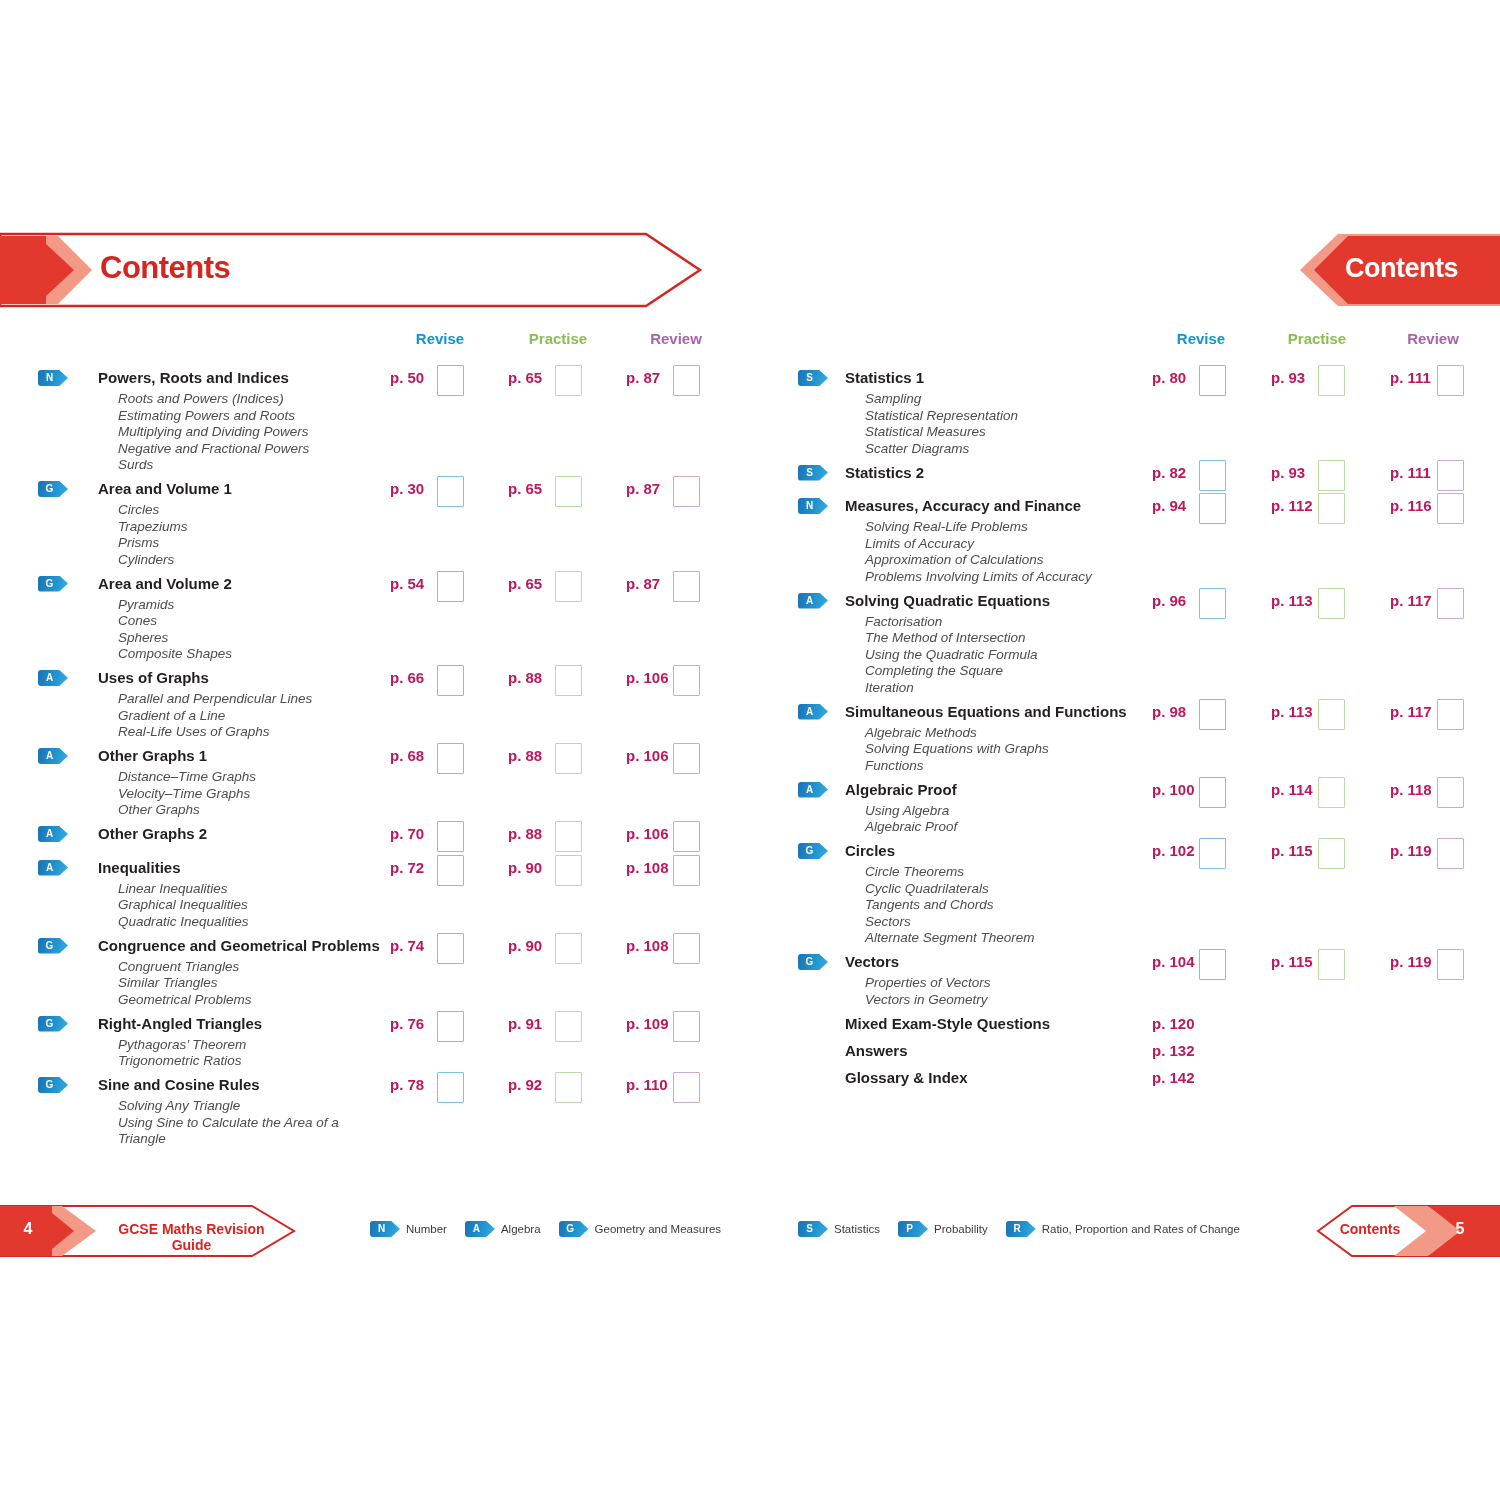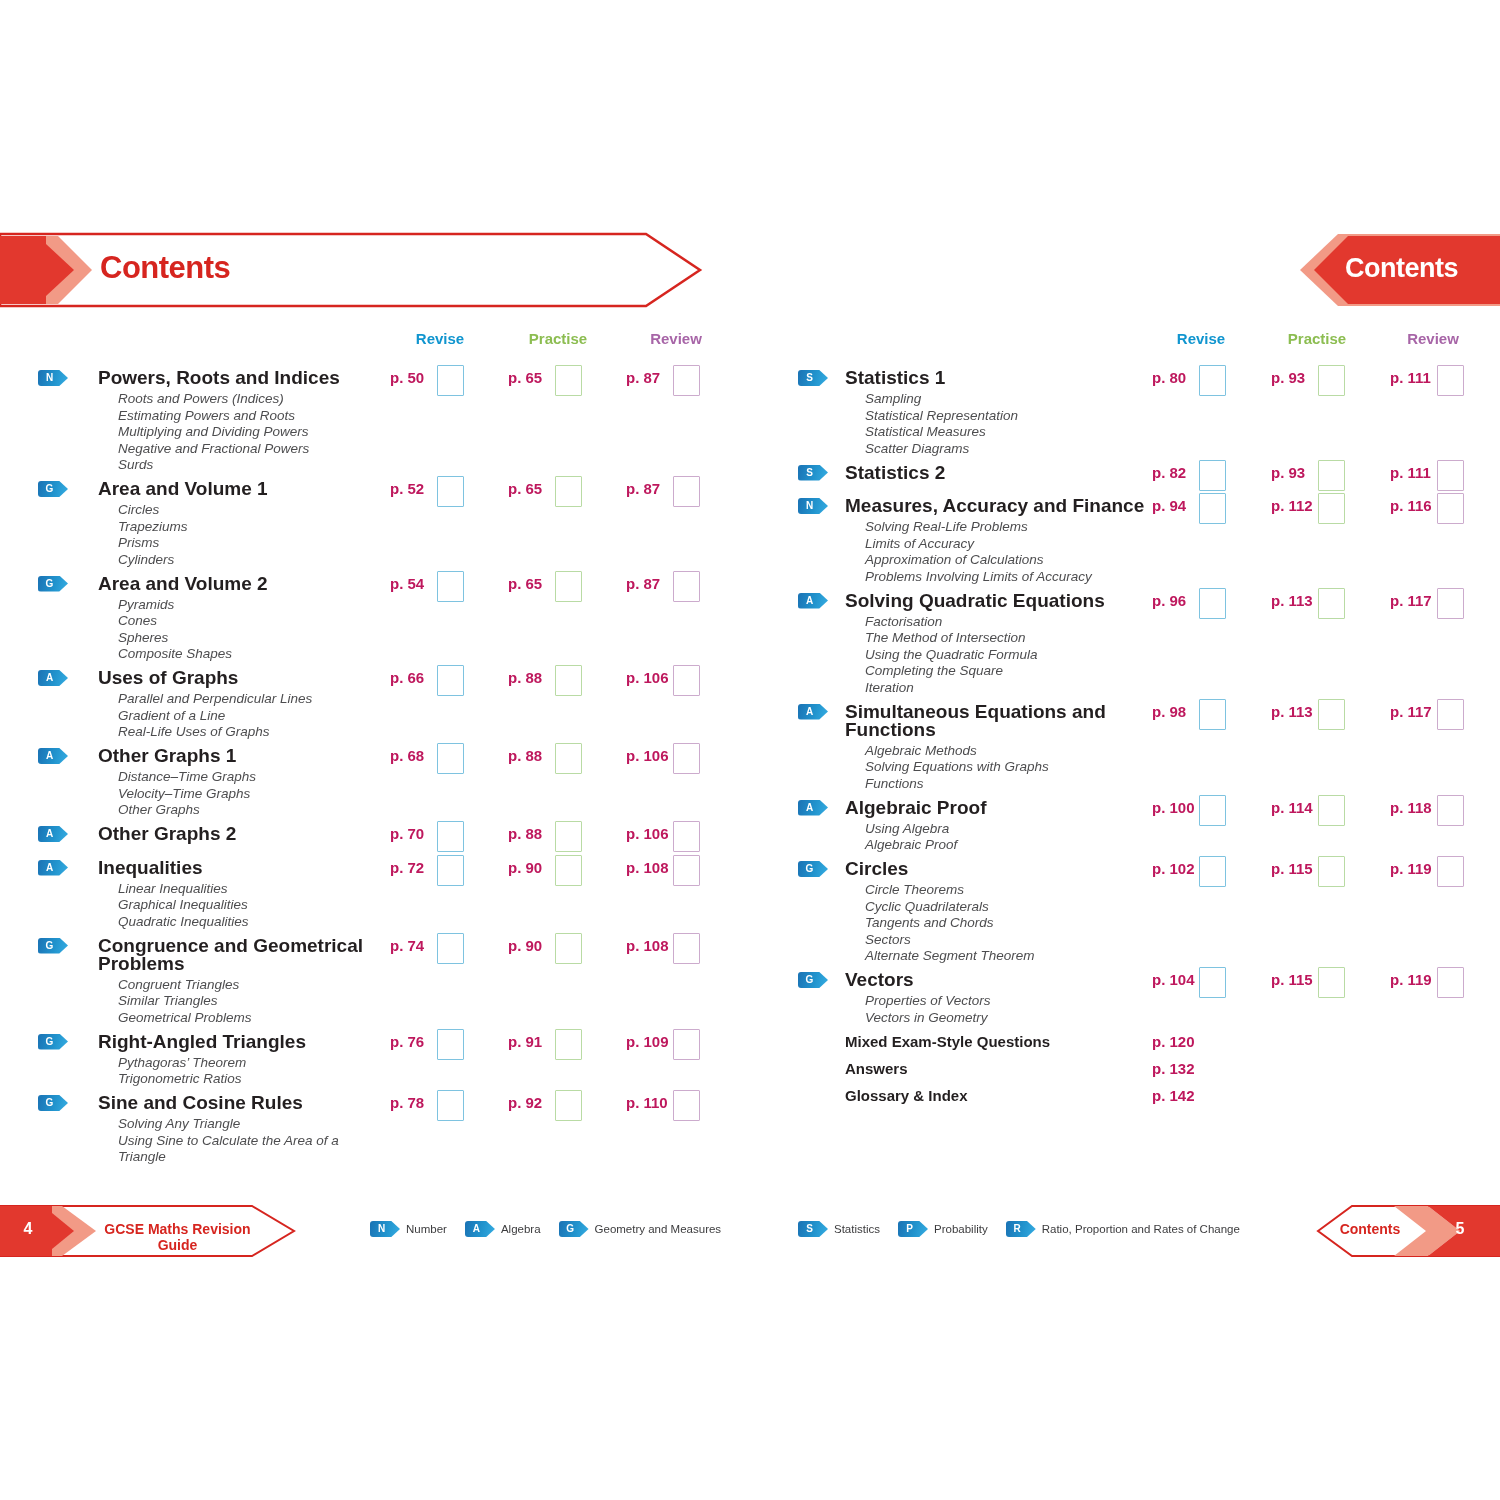--- a/index.html
+++ b/index.html
@@ -45,21 +45,21 @@
     display:inline-block; flex:0 0 30px; width:30px; height:16px; margin-top:1px;
     background:linear-gradient(105deg,#1A72B4 0%,#2193CD 55%,#36ADE2 100%);
     clip-path:polygon(0 0,71% 0,100% 50%,71% 100%,0 100%);
     border-radius:3px 0 0 3px;
     color:#fff; font-size:10px; font-weight:700; text-align:center;
     line-height:16px; padding-right:7px;
   }
   .page.left  .tag { margin-left:8px;  margin-right:30px; }
   .page.right .tag { margin-left:18px; margin-right:17px; }
 
-  .topic { font-size:19px; font-weight:700; color:#231F20; line-height:18px; }
+  .topic { font-size:15px; font-weight:700; color:#231F20; line-height:18px; }
   .subs  { margin-top:4px; padding-left:20px; }
   .sub   { font-size:13.5px; font-style:italic; color:#4D4D4F; line-height:16.5px; }
 
   .pcol { flex:0 0 118px; display:flex; align-items:flex-start; }
   .page.right .pcol { flex:0 0 119px; }
   .pnum { flex:0 0 47px; font-size:15px; font-weight:700; color:#be185d; line-height:18px; white-space:nowrap; }
   .cbox { width:27px; height:31px; margin-top:-4px; background:#fff; border:1.5px solid; border-radius:1px; }
   .cbox.revise   { border-color:#7EC3E0; }
   .cbox.practise { border-color:#B9DBA4; }
   .cbox.review   { border-color:#CCABCD; }
@@ -67,21 +67,21 @@
   .extras { margin-top:2px; }
   .extra { display:flex; margin-bottom:9px; }
   .extra .et { flex:0 0 372px; padding-left:65px; font-size:15px; font-weight:700; line-height:18px; }
 
   
   .footer-tab-left  { position:absolute; left:0; top:1203px; width:300px; height:56px; }
   .footer-tab-right { position:absolute; left:1290px; top:1203px; width:210px; height:56px; }
   .footer-tab-left svg, .footer-tab-right svg { position:absolute; inset:0; }
   .ft-pagenum-left  { position:absolute; left:10px; top:1220px; width:36px; text-align:center;
                       color:#fff; font-size:16px; font-weight:700; }
-  .ft-label-left    { position:absolute; left:90px; top:1221px; width:175px; text-align:center;
+  .ft-label-left    { position:absolute; left:104px; top:1221px; width:175px; text-align:center;
                       color:#D6251F; font-size:14px; font-weight:700; }
   .ft-label-right   { position:absolute; left:1335px; top:1221px; width:70px; text-align:center;
                       color:#D6251F; font-size:14px; font-weight:700; }
   .ft-pagenum-right { position:absolute; left:1442px; top:1220px; width:36px; text-align:center;
                       color:#fff; font-size:16px; font-weight:700; }
 
   .legend { position:absolute; top:1221px; display:flex; align-items:center; }
   .legend.left  { left:370px; }
   .legend.right { left:798px; }
   .legend-item { display:flex; align-items:center; margin-right:18px; }
@@ -153,21 +153,21 @@
         <div class="topic">Area and Volume 1</div>
         <div class="subs">
                 <div class="sub">Circles</div>
                 <div class="sub">Trapeziums</div>
                 <div class="sub">Prisms</div>
                 <div class="sub">Cylinders</div>
               </div>
       </div>
     </div>
     <div class="pcol">
-      <span class="pnum">p. 52</span>
+      <span class="pnum">p. 30</span>
       <span class="cbox revise"></span>
     </div>
     <div class="pcol">
       <span class="pnum">p. 65</span>
       <span class="cbox practise"></span>
     </div>
     <div class="pcol">
       <span class="pnum">p. 87</span>
       <span class="cbox review"></span>
     </div>

